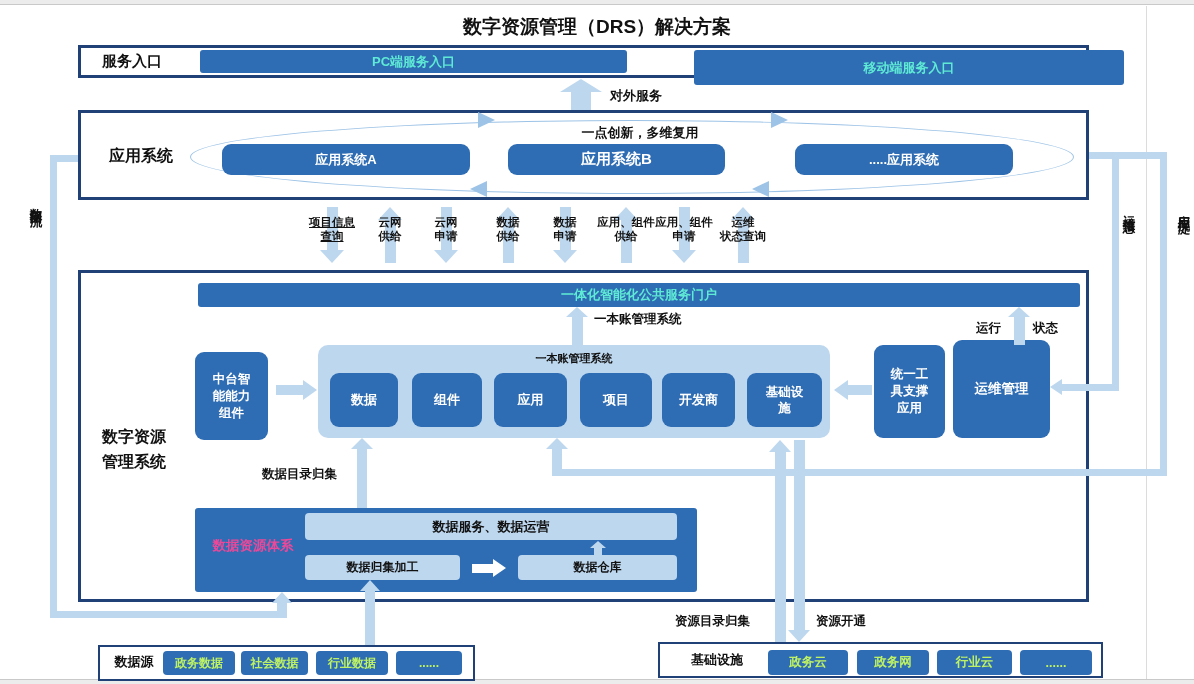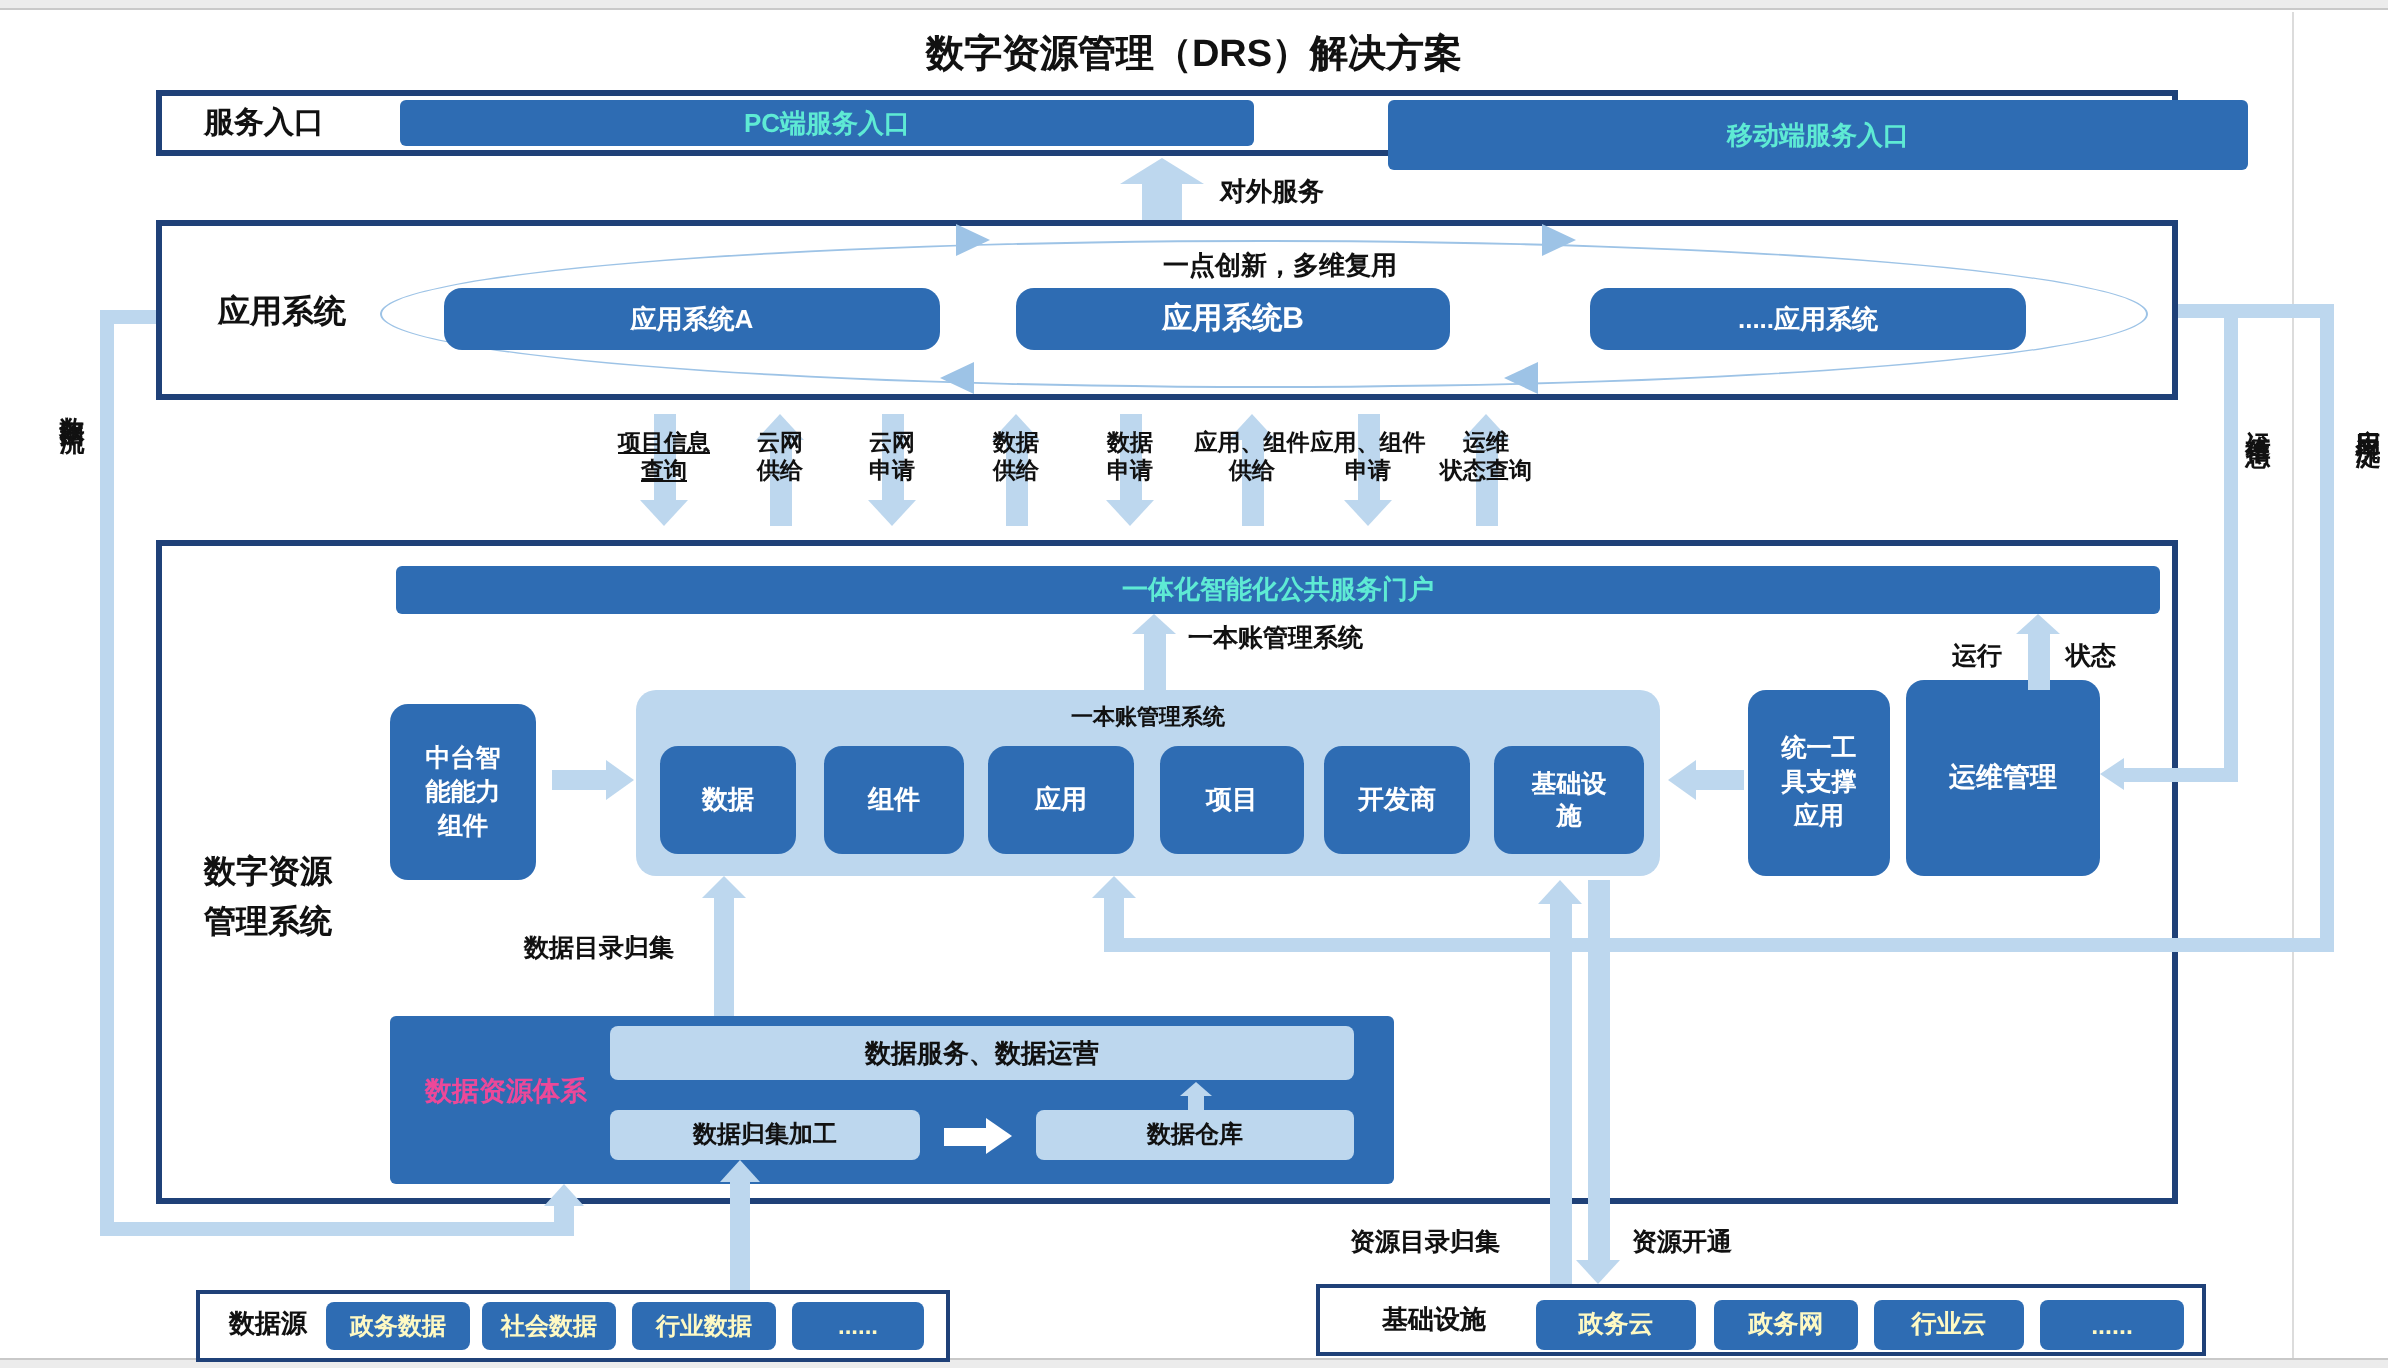--- a/index.html
+++ b/index.html
@@ -12,21 +12,21 @@
   html,body{margin:0;padding:0;}
   body{
     width:1194px;height:684px;position:relative;overflow:hidden;
     background:#ffffff;color:var(--ink);
     font-family:"Liberation Sans","DejaVu Sans",sans-serif;font-weight:700;
   }
   .abs{position:absolute;box-sizing:border-box;}
   .box{border:3px solid var(--navy);background:#fff;z-index:1;}
   .bar{background:var(--blue);color:#5eead4;display:flex;align-items:center;justify-content:center;border-radius:3px;z-index:2;}
   .rbox{background:var(--blue);color:#fff;display:flex;align-items:center;justify-content:center;text-align:center;border-radius:9px;z-index:2;}
-  .chip{background:var(--blue);color:#fef9c3;display:flex;align-items:center;justify-content:center;border-radius:4px;z-index:2;}
+  .chip{background:var(--blue);color:#bef264;display:flex;align-items:center;justify-content:center;border-radius:4px;z-index:2;}
   .lightbar{background:var(--lb);color:#111;display:flex;align-items:center;justify-content:center;border-radius:4px;z-index:2;}
   .lbl{color:#111;z-index:4;}
   .cen{display:flex;align-items:center;justify-content:center;text-align:center;}
   .shaft{background:var(--lb);z-index:3;}
   .tri{width:0;height:0;z-index:3;}
   .vtext{writing-mode:vertical-rl;text-orientation:upright;letter-spacing:2px;}
   .lines{z-index:3;}
 </style>
 </head>
 <body>

